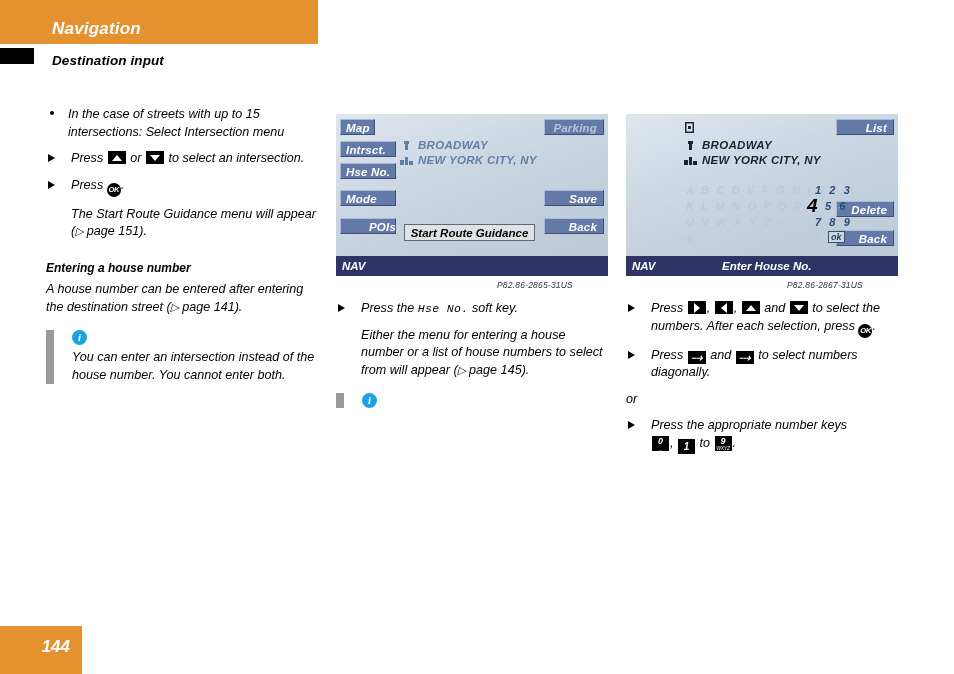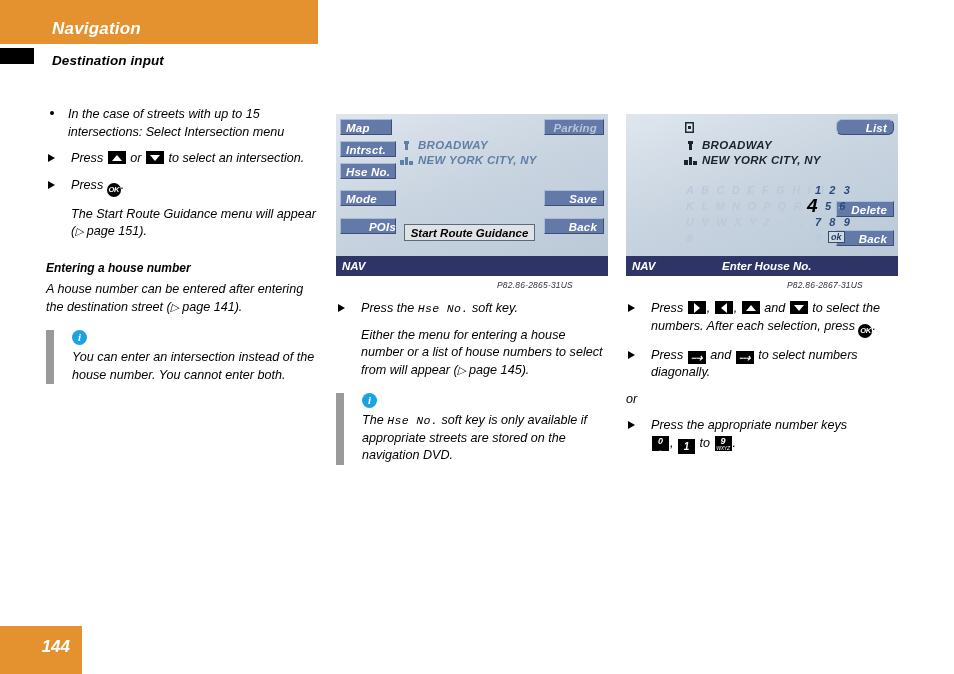--- a/index.html
+++ b/index.html
@@ -196,21 +196,21 @@
     </div>
 
     <div class="note">
       <span class="bar"></span>
       <div class="iico">i</div>
       <div>You can enter an intersection instead of the house number. You cannot enter both.</div>
     </div>
   </div>
 
   <div class="shot s2">
-    <div class="sbtn l" style="left:4px;top:5px;width:52px;">Map</div>
+    <div class="sbtn l" style="left:4px;top:5px;width:35px;">Map</div>
     <div class="sbtn l" style="left:4px;top:27px;width:56px;">Intrsct.</div>
     <div class="sbtn l" style="left:4px;top:49px;width:56px;">Hse No.</div>
     <div class="sbtn l" style="left:4px;top:76px;width:56px;">Mode</div>
     <div class="sbtn l" style="left:4px;top:104px;width:56px;padding-left:28px;">POIs</div>
 
     <div class="sbtn r dim" style="right:4px;top:5px;width:60px;">Parking</div>
     <div class="sbtn r" style="right:4px;top:76px;width:60px;">Save</div>
     <div class="sbtn r" style="right:4px;top:104px;width:60px;">Back</div>
 
     <div class="dicon" style="left:65px;top:26px;">
@@ -246,30 +246,25 @@
       <span>soft key.</span>
     </div>
 
     <div class="indent">
       <span>Either the menu for entering a house number or a list of house numbers to select from will appear (</span><span class="refarrow">▷ </span><span>page 145).</span>
     </div>
 
     <div class="note">
       <span class="bar"></span>
       <div class="iico">i</div>
-      <div>
-        <span>The</span>
-        <span class="mono">Hse No.</span>
-        <span>soft key is only available if appropriate streets are stored on the navigation DVD.</span>
-      </div>
     </div>
   </div>
 
   <div class="shot s3">
-    <div class="sbtn r" style="right:4px;top:5px;width:58px;border-radius:6px;">List</div>
+    <div class="sbtn r" style="right:4px;top:5px;width:58px;">List</div>
     <div class="sbtn r" style="right:4px;top:87px;width:58px;">Delete</div>
     <div class="sbtn r" style="right:4px;top:116px;width:58px;">Back</div>
 
     <div class="dicon" style="left:59px;top:8px;">
       <svg width="9" height="11" viewBox="0 0 9 11">
           <rect x="0" y="0" width="9" height="11" fill="#1c2a36"></rect>
           <rect x="1.5" y="1.5" width="6" height="8" fill="#dfe6ee"></rect>
           <rect x="3" y="4" width="3" height="3" fill="#1c2a36"></rect>
         </svg>
     </div>

